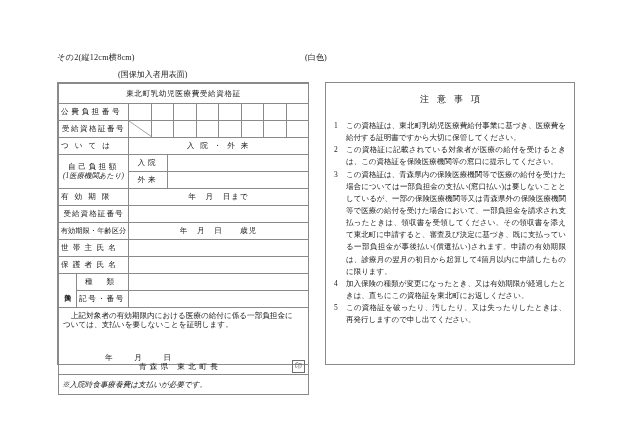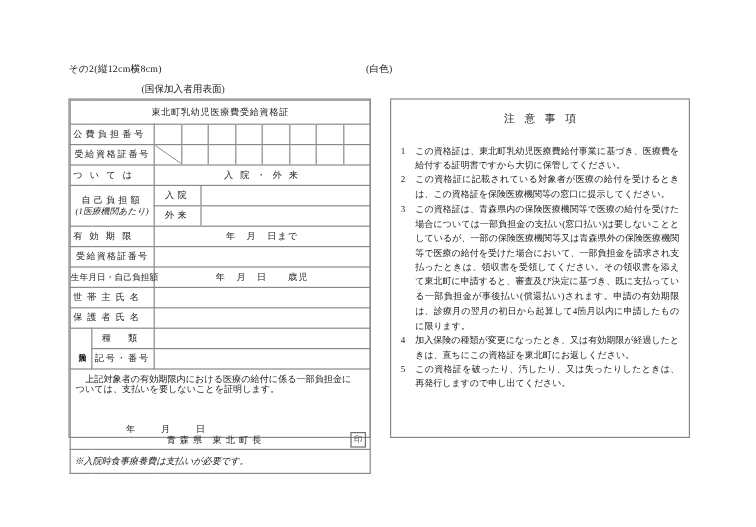--- a/index.html
+++ b/index.html
@@ -333,21 +333,21 @@
         <td colspan="2" class="lbl" style="letter-spacing:6px">有効期限</td>
         <td class="center" style="letter-spacing:1px">年　月　日まで</td>
       </tr>
 
       <tr>
         <td colspan="2" class="lbl-tight" style="letter-spacing:1px">受給資格証番号</td>
         <td></td>
       </tr>
 
       <tr>
-        <td colspan="2" class="lbl-tight" style="letter-spacing:0.1px;font-size:7.2px">生年月日・自己負担額</td>
+        <td colspan="2" class="lbl-tight" style="letter-spacing:0.1px;font-size:7.2px">有効期限・年齢区分</td>
         <td class="center" style="letter-spacing:1px">年　月　日　　歳児</td>
       </tr>
 
       <tr>
         <td colspan="2" class="lbl" style="letter-spacing:4.2px">世帯主氏名</td>
         <td></td>
       </tr>
 
       <tr>
         <td colspan="2" class="lbl" style="letter-spacing:4.2px">保護者氏名</td>

